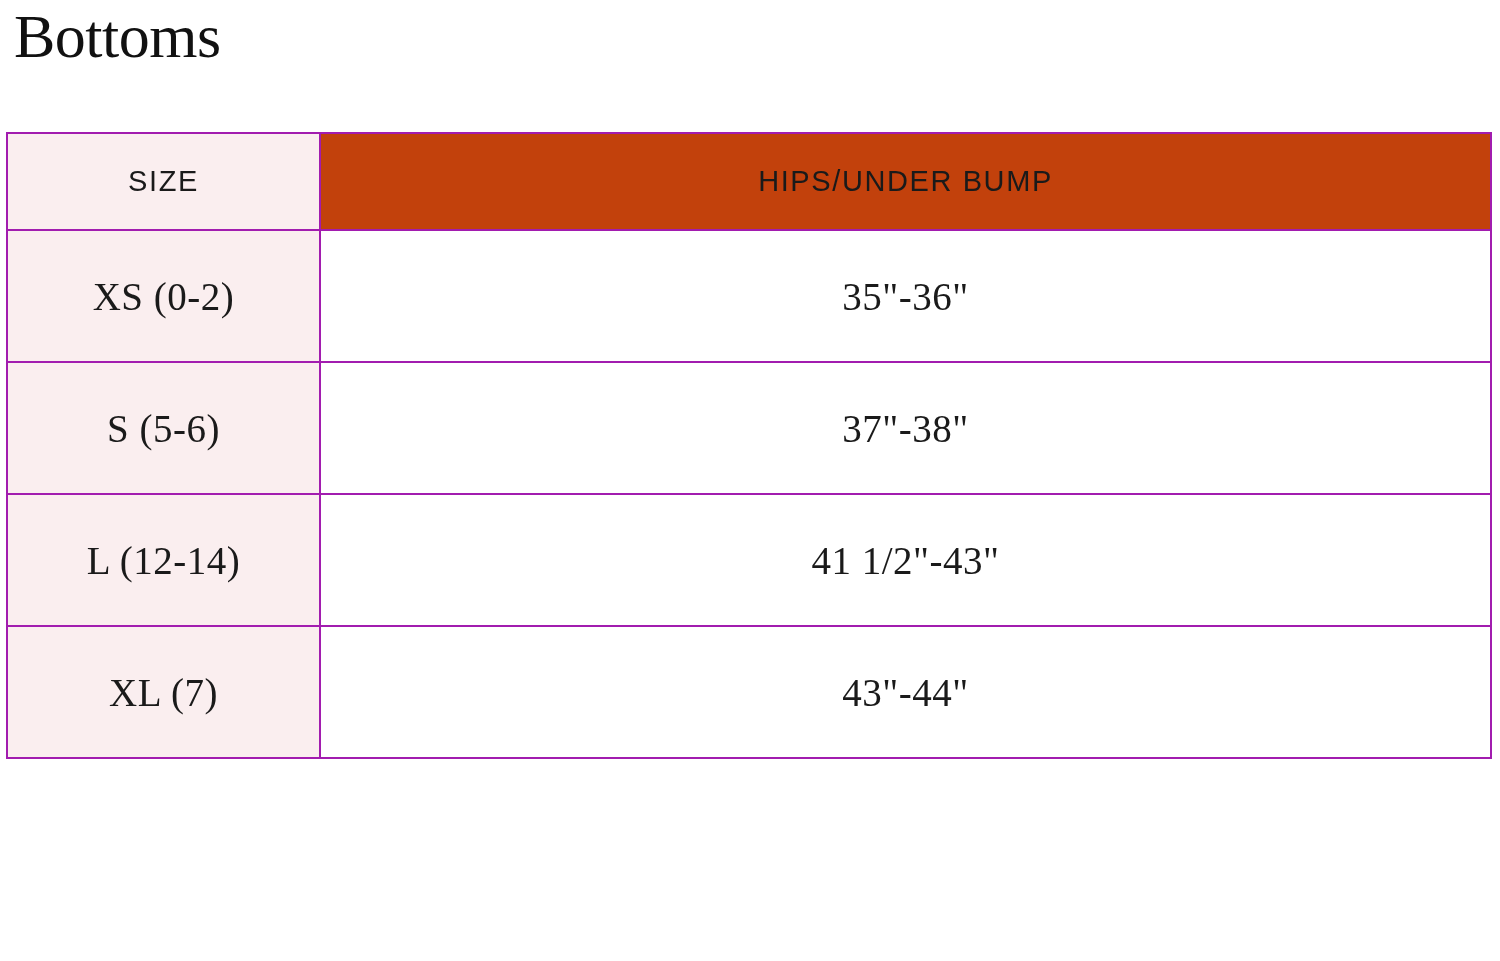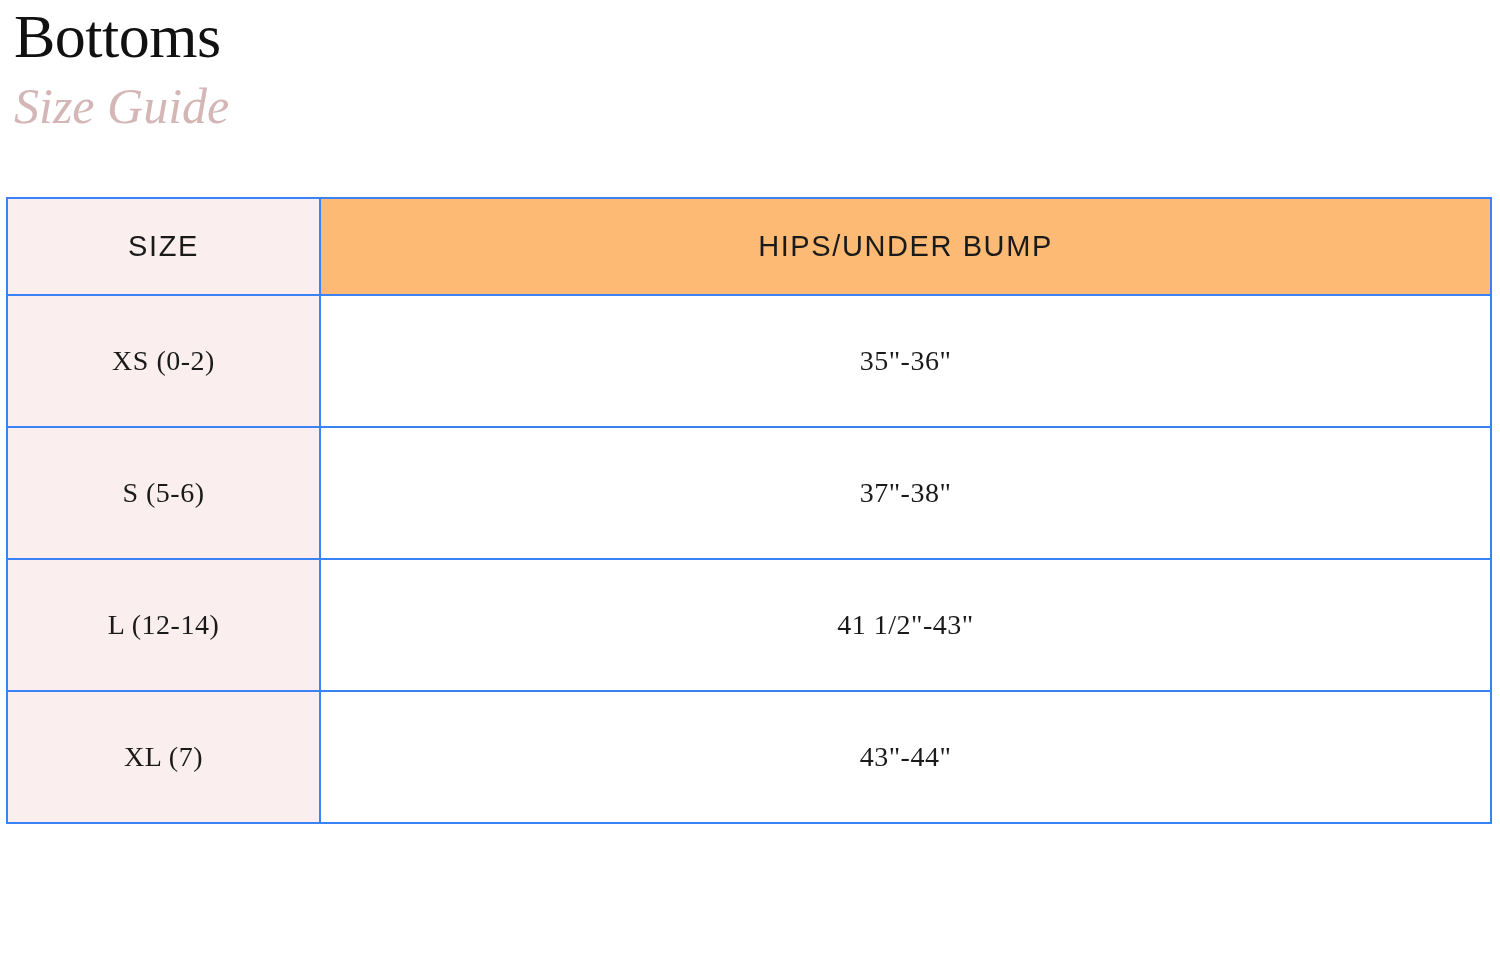--- a/index.html
+++ b/index.html
@@ -42,21 +42,21 @@
     color: #d4b6b6;
     margin: 10px 0 0 0;
   }
   table.size-table {
     border-collapse: collapse;
     width: 1486px;
     margin: 63px 0 0 6px;
     table-layout: fixed;
   }
   table.size-table td, table.size-table th {
-    border: 2px solid #3b82f6;
+    border: 2px solid #a21caf;
     padding: 0;
     text-align: center;
     vertical-align: middle;
   }
   .col-size {
     width: 313px;
   }
   .col-hips {
     width: 1171px;
   }
@@ -65,45 +65,44 @@
   }
   th.header-size, th.header-hips {
     font-family: "Liberation Sans", sans-serif;
     font-weight: 400;
     font-size: 29px;
     letter-spacing: 1.6px;
     height: 95px;
     color: #1a1a1a;
   }
   th.header-hips {
-    background: #fdba74;
+    background: #c2410c;
     margin-left: 8px;
   }
   td.cell-size, td.cell-hips {
     font-family: "Liberation Serif", serif;
-    font-size: 28px;
+    font-size: 39px;
     height: 130px;
     color: #1a1a1a;
   }
   td.cell-hips {
     background: #ffffff;
     letter-spacing: 0.5px;
   }
   td.cell-size {
     letter-spacing: 0.5px;
   }
 </style>
 </head>
 <body>
 
 <div class="page">
 
   <div class="title-block">
     <h1 class="main-title">Bottoms</h1>
-    <div class="sub-title">Size Guide</div>
   </div>
 
   <table class="size-table">
     <colgroup>
       <col class="col-size">
       <col class="col-hips">
     </colgroup>
     <thead>
       <tr>
         <th class="header-size">SIZE</th>

